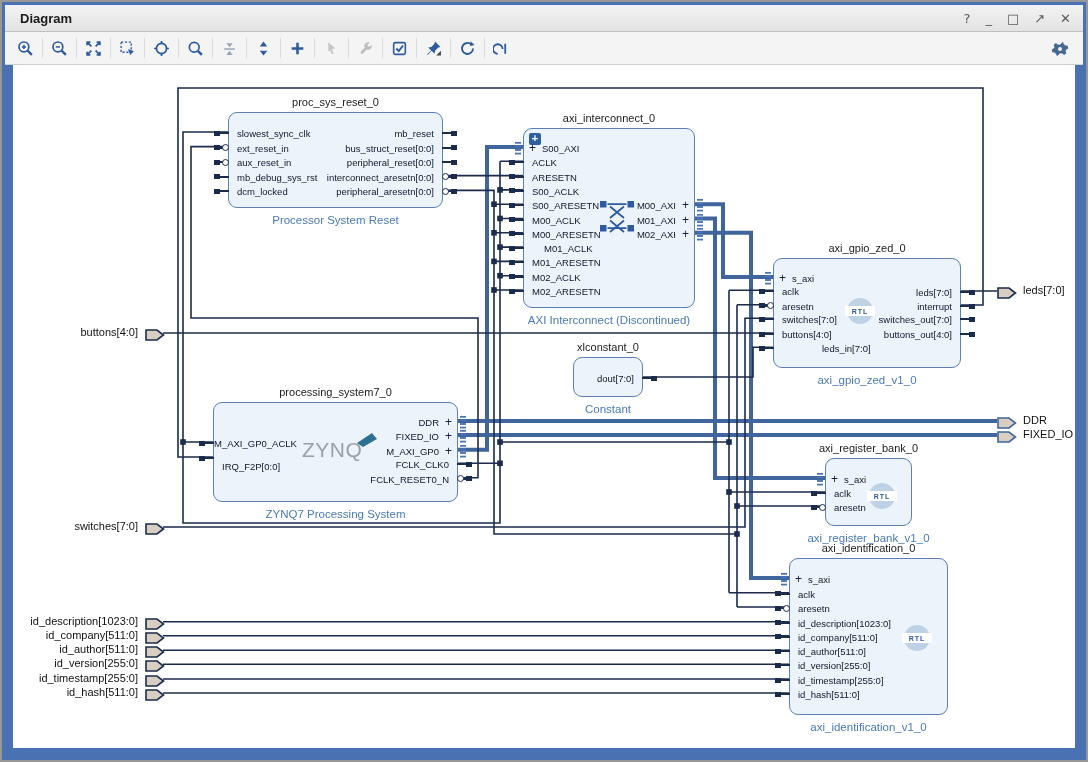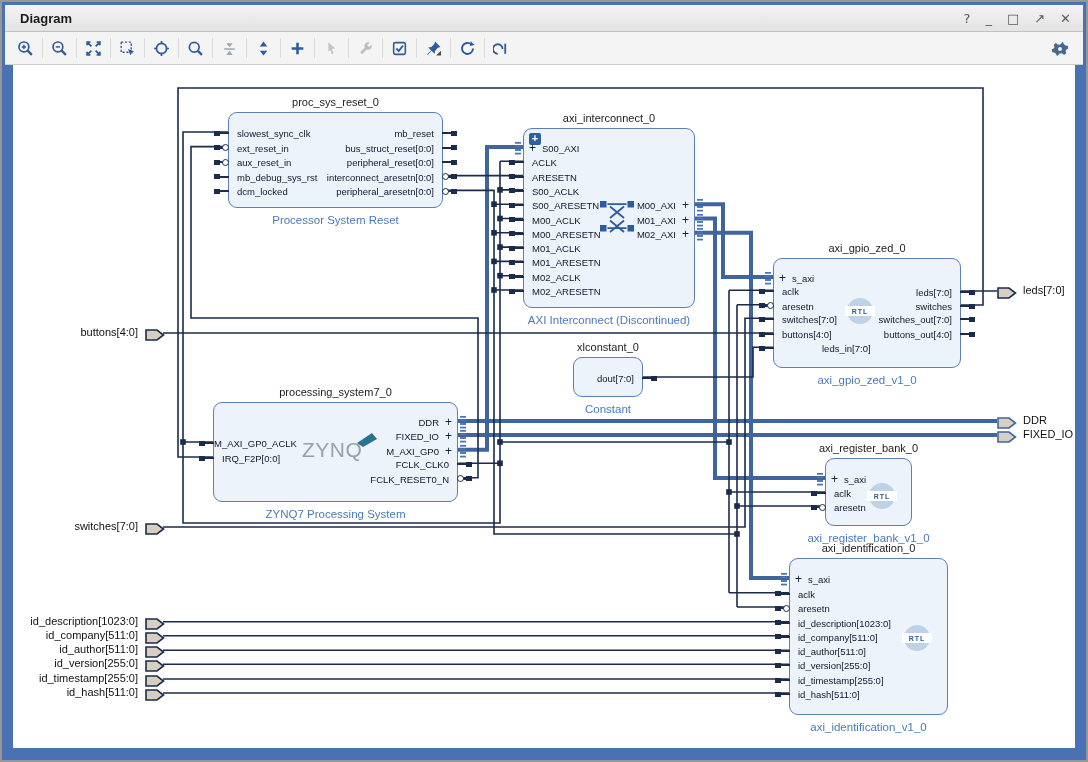--- a/index.html
+++ b/index.html
@@ -193,21 +193,21 @@
           <div class="plabel" style="left: 8px;">M00_ACLK</div>
           <div class="stub" style="left: -14px;"></div>
           <div class="cap" style="left: -15px;"></div>
         </div>
         <div class="port" style="top: 104.8px;">
           <div class="plabel" style="left: 8px;">M00_ARESETN</div>
           <div class="stub" style="left: -14px;"></div>
           <div class="cap" style="left: -15px;"></div>
         </div>
         <div class="port" style="top: 119.1px;">
-          <div class="plabel" style="left: 8px;">M01_ACLK</div>
+          <div class="plabel" style="left: 20px;">M01_ACLK</div>
           <div class="stub" style="left: -14px;"></div>
           <div class="cap" style="left: -15px;"></div>
         </div>
         <div class="port" style="top: 133.4px;">
           <div class="plabel" style="left: 8px;">M01_ARESETN</div>
           <div class="stub" style="left: -14px;"></div>
           <div class="cap" style="left: -15px;"></div>
         </div>
         <div class="port" style="top: 147.7px;">
           <div class="plabel" style="left: 8px;">M02_ACLK</div>
@@ -272,21 +272,21 @@
           <div class="plabel" style="left: 8px; margin-left: 40px;">leds_in[7:0]</div>
           <div class="stub" style="left: -14px;"></div>
           <div class="cap" style="left: -15px;"></div>
         </div>
         <div class="port" style="top: 33px;">
           <div class="plabel" style="right: 8px;">leds[7:0]</div>
           <div class="stub" style="right: -14px;"></div>
           <div class="cap" style="right: -15px;"></div>
         </div>
         <div class="port" style="top: 47px;">
-          <div class="plabel" style="right: 8px;">switches</div>
+          <div class="plabel" style="right: 8px;">interrupt</div>
           <div class="stub" style="right: -14px;"></div>
           <div class="cap" style="right: -15px;"></div>
         </div>
         <div class="port" style="top: 60.3px;">
           <div class="plabel" style="right: 8px;">switches_out[7:0]</div>
           <div class="stub" style="right: -14px;"></div>
           <div class="cap" style="right: -15px;"></div>
         </div>
         <div class="port" style="top: 75px;">
           <div class="plabel" style="right: 8px;">buttons_out[4:0]</div>
@@ -308,21 +308,21 @@
         <div class="block-type">ZYNQ7 Processing System</div>
         <div class="zynq" style="left: 88px; top: 35px;">ZYNQ<svg width="24" height="16" viewBox="0 0 24 16">
             <path d="M2 11 L17 1 L22 7 L8 15 Z" fill="#2e7091"></path>
           </svg></div>
         <div class="port" style="top: 40px;">
           <div class="plabel" style="left: 0; text-align: right;">M_AXI_GP0_ACLK</div>
           <div class="stub" style="left: -14px;"></div>
           <div class="cap" style="left: -15px;"></div>
         </div>
         <div class="port" style="top: 55px;">
-          <div class="plabel" style="left: 8px;">IRQ_F2P[0:0]</div>
+          <div class="plabel" style="left: 8px; margin-top: 8px;">IRQ_F2P[0:0]</div>
           <div class="stub" style="left: -14px;"></div>
           <div class="cap" style="left: -15px;"></div>
         </div>
         <div class="port" style="top: 19px;">
           <div class="plabel" style="right: 18px;">DDR</div>
           <div class="plus" style="right: 5px;">+</div>
           <div class="dotmark" style="right: -9px;"></div>
         </div>
         <div class="port" style="top: 33px;">
           <div class="plabel" style="right: 18px;">FIXED_IO</div>

